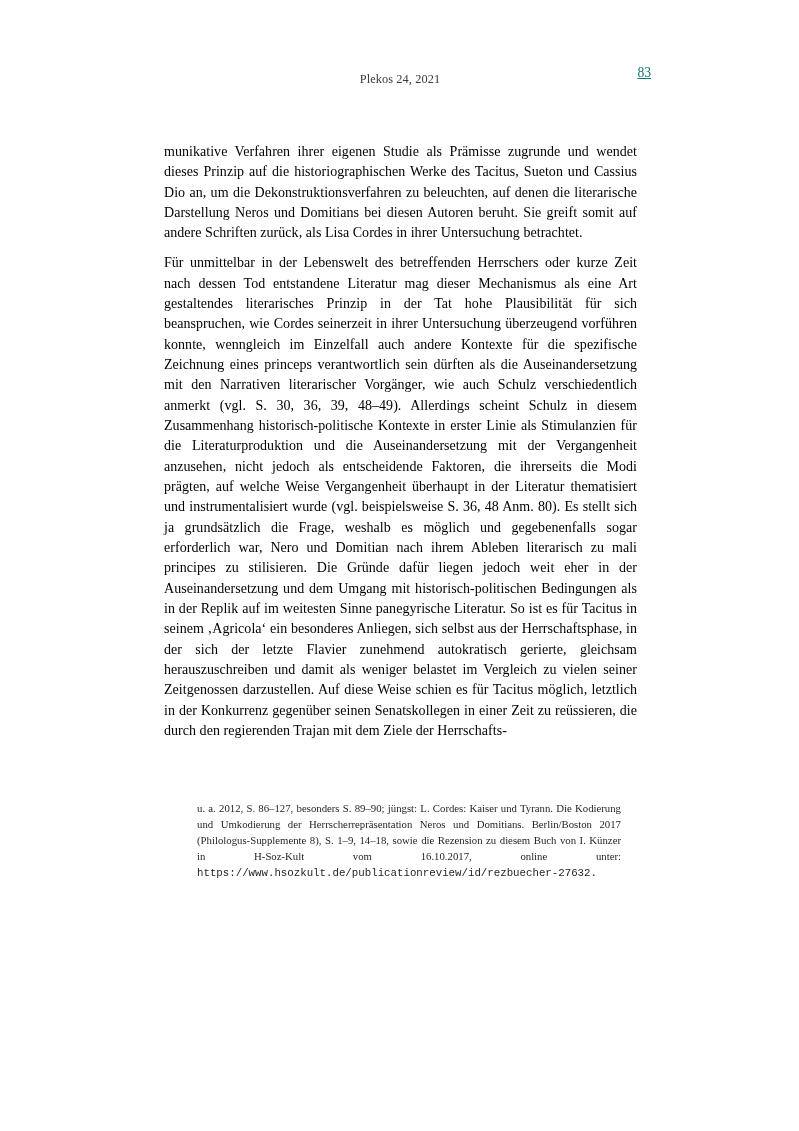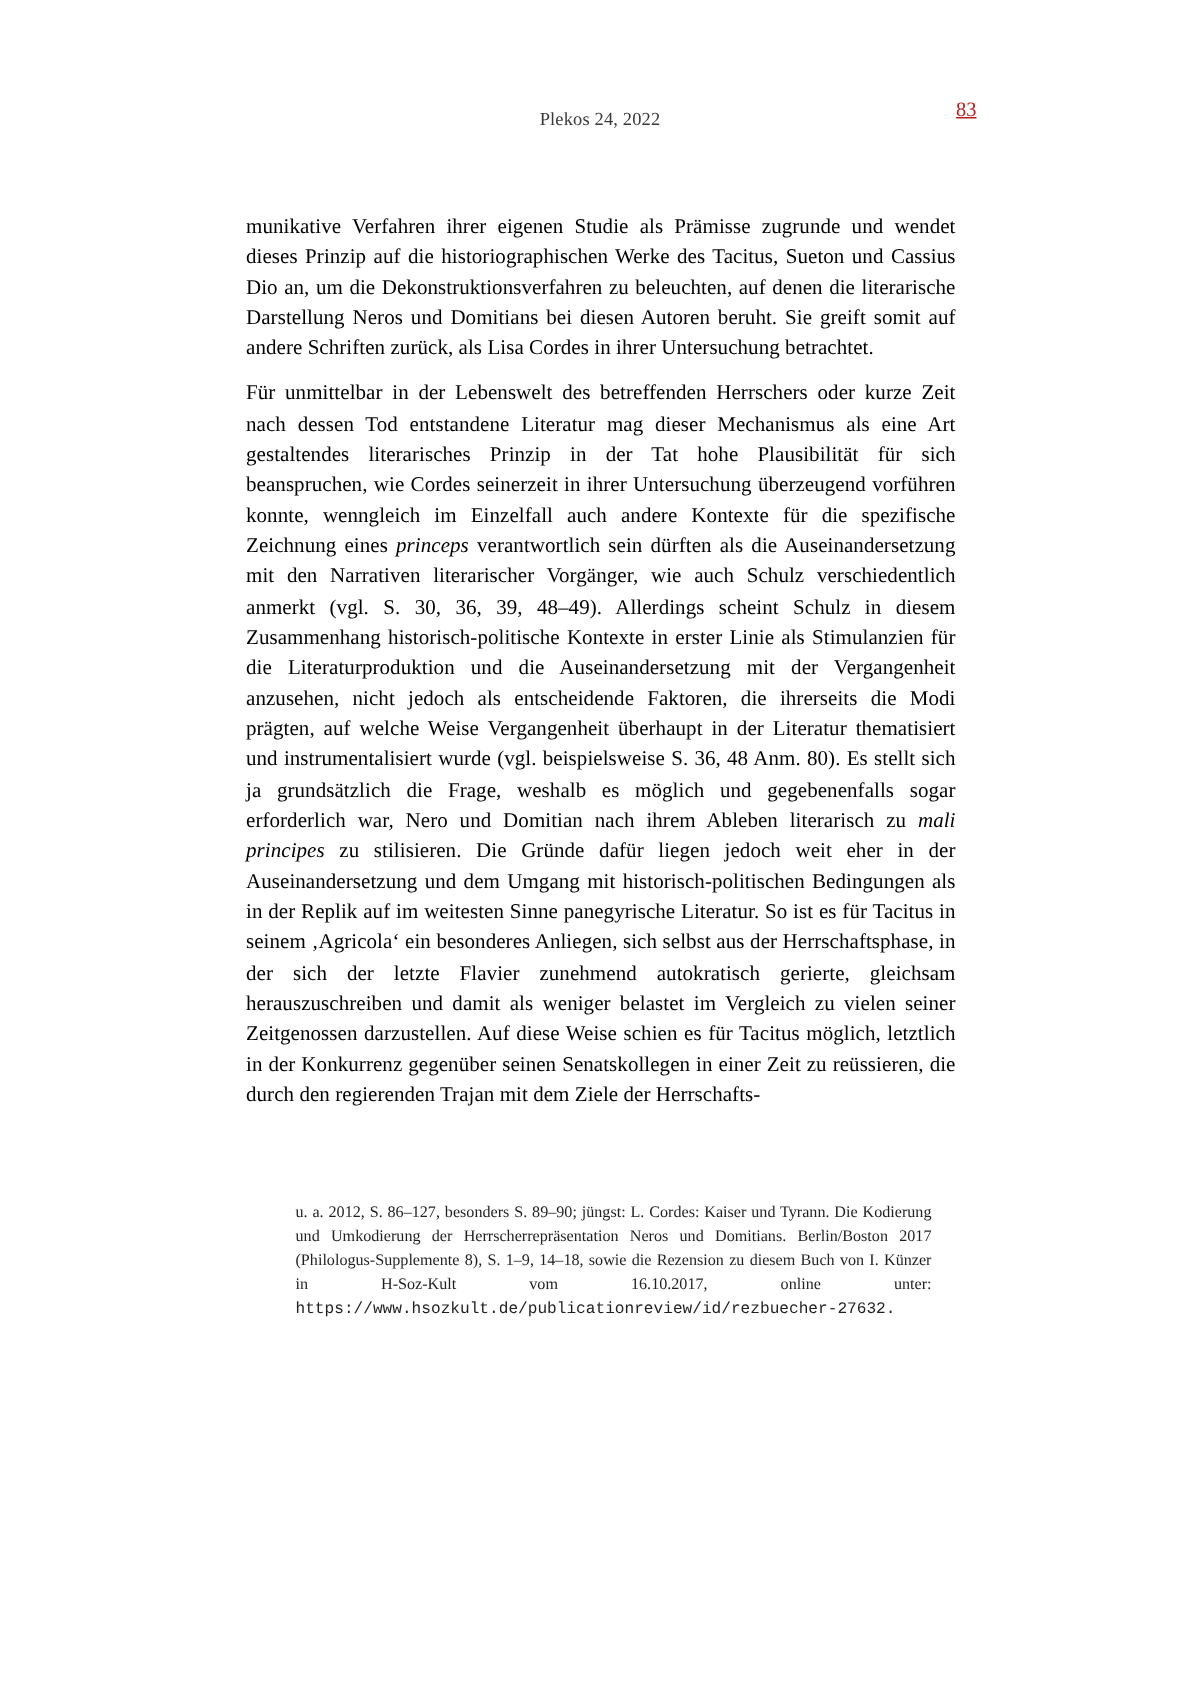--- a/index.html
+++ b/index.html
@@ -32,21 +32,21 @@
     text-align: center;
     font-size: 12.3px;
     color: #3a3a3a;
     letter-spacing: 0.1px;
   }
   .running-head-folio {
     position: absolute;
     right: -15px;
     top: -7px;
     font-size: 13.6px;
-    color: #b91c1c;
+    color: #0f766e;
     text-decoration: underline;
   }
 
   
   .text-block {
     position: absolute;
     left: 164px;
     top: 142px;
     width: 473px;
   }
@@ -61,21 +61,20 @@
     -webkit-hyphens: manual;
     letter-spacing: 0.04px;
   }
   .body-par:last-child {
     margin-bottom: 0;
   }
   .body-par.tight {
     text-align: justify;
   }
   .lat {
-    font-style: italic;
   }
 
   
   .footnote-block {
     position: absolute;
     left: 197px;
     top: 800px;
     width: 424px;
   }
   .footnote-par {
@@ -90,21 +89,21 @@
   }
   .footnote-url {
     white-space: nowrap;
     font-family: Liberation Mono, monospace;
   }
 </style>
 </head>
 <body>
 
 <div class="running-head">
-  <div class="running-head-title">Plekos 24, 2022</div>
+  <div class="running-head-title">Plekos 24, 2021</div>
   <div class="running-head-folio">83</div>
 </div>
 
 <div class="text-block">
 
   <p class="body-par">munikative Verfahren ihrer eigenen Studie als Prämisse zugrunde und wendet dieses Prinzip auf die historiographischen Werke des Tacitus, Sueton und Cassius Dio an, um die Dekonstruktionsverfahren zu beleuchten, auf denen die literarische Darstellung Neros und Domitians bei diesen Autoren beruht. Sie greift somit auf andere Schriften zurück, als Lisa Cordes in ihrer Untersuchung betrachtet.</p>
 
   <p class="body-par tight"><span>Für unmittelbar in der Lebenswelt des betreffenden Herrschers oder kurze Zeit nach dessen Tod entstandene Literatur mag dieser Mechanismus als eine Art gestaltendes literarisches Prinzip in der Tat hohe Plausibilität für sich beanspruchen, wie Cordes seinerzeit in ihrer Untersuchung überzeugend vorführen konnte, wenngleich im Einzelfall auch andere Kontexte für die spezifische Zeichnung eines </span><span class="lat">princeps</span><span> verantwortlich sein dürften als die Auseinandersetzung mit den Narrativen literarischer Vorgänger, wie auch Schulz verschiedentlich anmerkt (vgl. S. 30, 36, 39, 48–49). Allerdings scheint Schulz in diesem Zusammenhang historisch-politische Kontexte in erster Linie als Stimulanzien für die Literaturproduktion und die Auseinandersetzung mit der Vergangenheit anzusehen, nicht jedoch als entscheidende Faktoren, die ihrerseits die Modi prägten, auf welche Weise Vergangenheit überhaupt in der Literatur thematisiert und instrumentalisiert wurde (vgl. beispielsweise S. 36, 48 Anm. 80). Es stellt sich ja grundsätzlich die Frage, weshalb es möglich und gegebenenfalls sogar erforderlich war, Nero und Domitian nach ihrem Ableben literarisch zu </span><span class="lat">mali principes</span><span> zu stilisieren. Die Gründe dafür liegen jedoch weit eher in der Auseinandersetzung und dem Umgang mit historisch-politischen Bedingungen als in der Replik auf im weitesten Sinne panegyrische Literatur. So ist es für Tacitus in seinem ‚Agricola‘ ein besonderes Anliegen, sich selbst aus der Herrschaftsphase, in der sich der letzte Flavier zunehmend autokratisch gerierte, gleichsam herauszuschreiben und damit als weniger belastet im Vergleich zu vielen seiner Zeitgenossen darzustellen. Auf diese Weise schien es für Tacitus möglich, letztlich in der Konkurrenz gegenüber seinen Senatskollegen in einer Zeit zu reüssieren, die durch den regierenden Trajan mit dem Ziele der Herrschafts-</span></p>
 
 </div>

